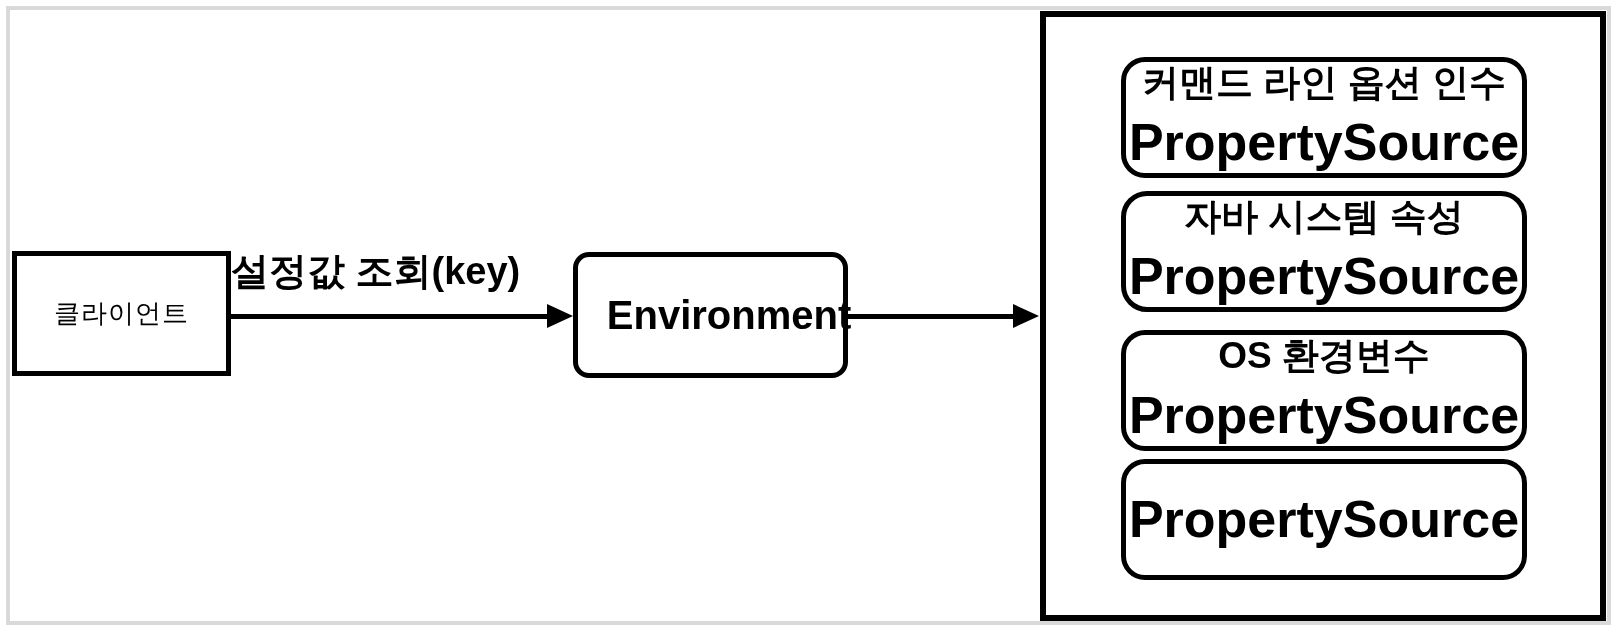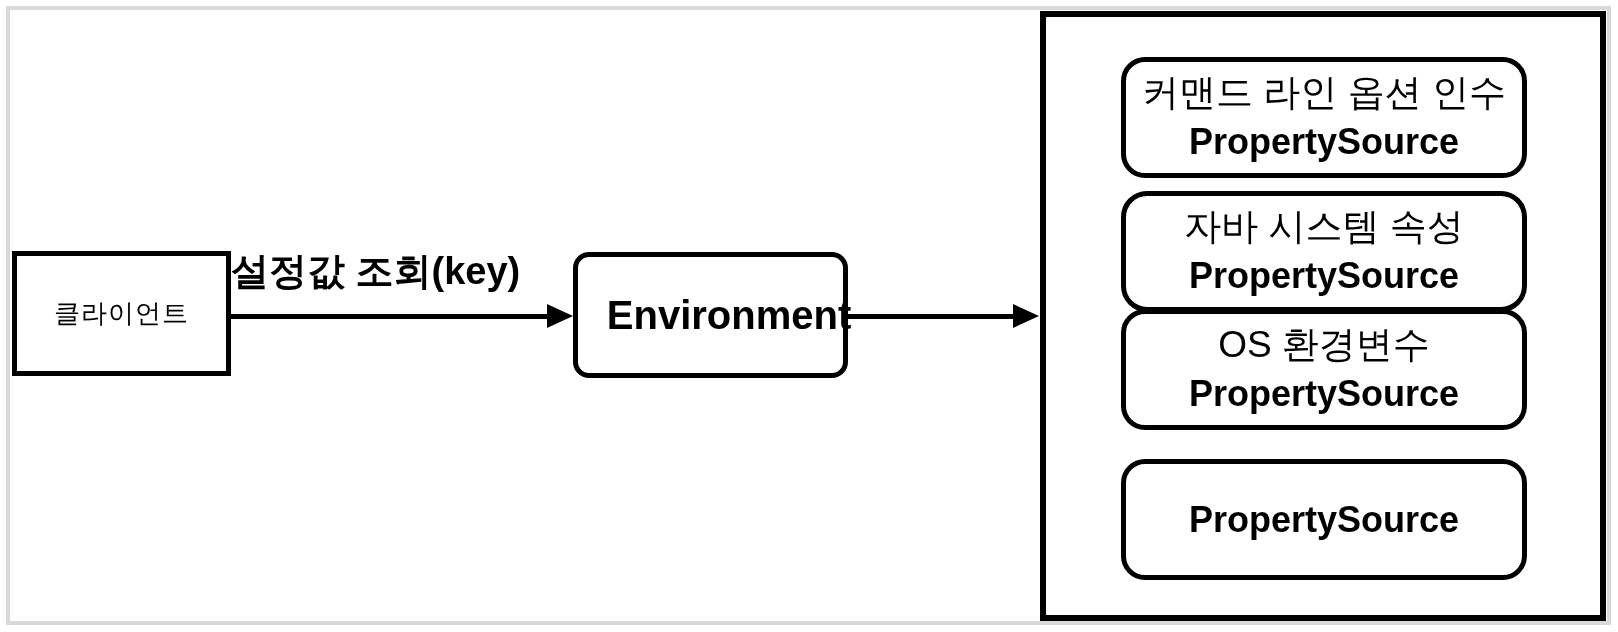--- a/index.html
+++ b/index.html
@@ -119,29 +119,29 @@
     display: flex;
     flex-direction: column;
     align-items: center;
     justify-content: center;
     text-align: center;
     color: #000000;
     line-height: 1.32;
   }
   .source-node .title {
     font-size: 37px;
-    font-weight: 400;
+    font-weight: 700;
   }
   .source-node .subtitle {
-    font-size: 36px;
+    font-size: 52px;
     font-weight: 700;
   }
   .source-1 { top: 57px; }
   .source-2 { top: 191px; border-radius: 26px; }
-  .source-3 { top: 309px; }
+  .source-3 { top: 330px; }
   .source-4 { top: 459px; }
 </style>
 </head>
 <body>
 
 <div class="stage">
 
   <div class="outer-frame"></div>
 
   <div class="node client-node">

